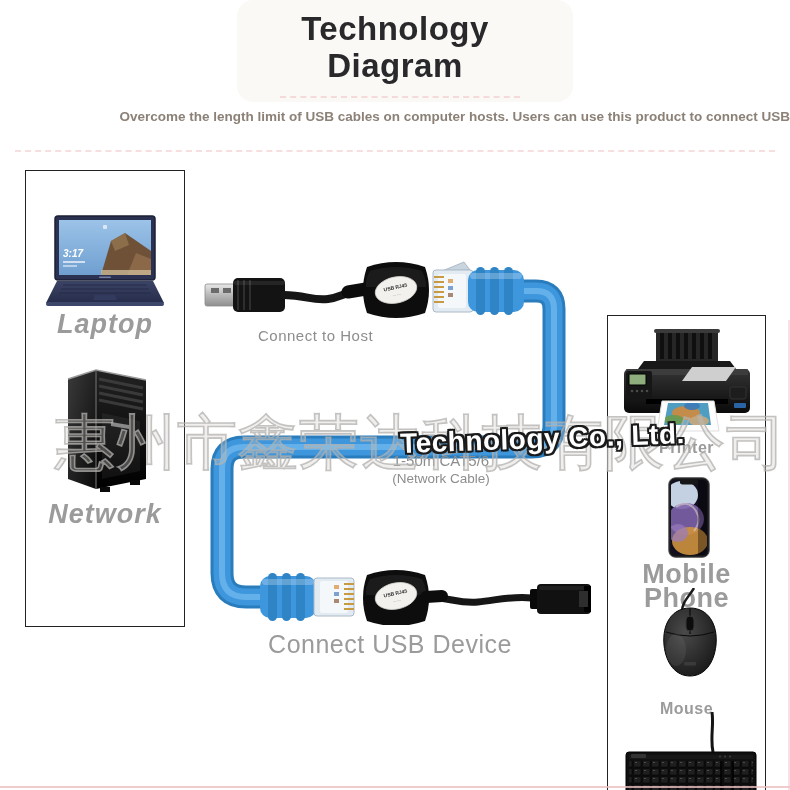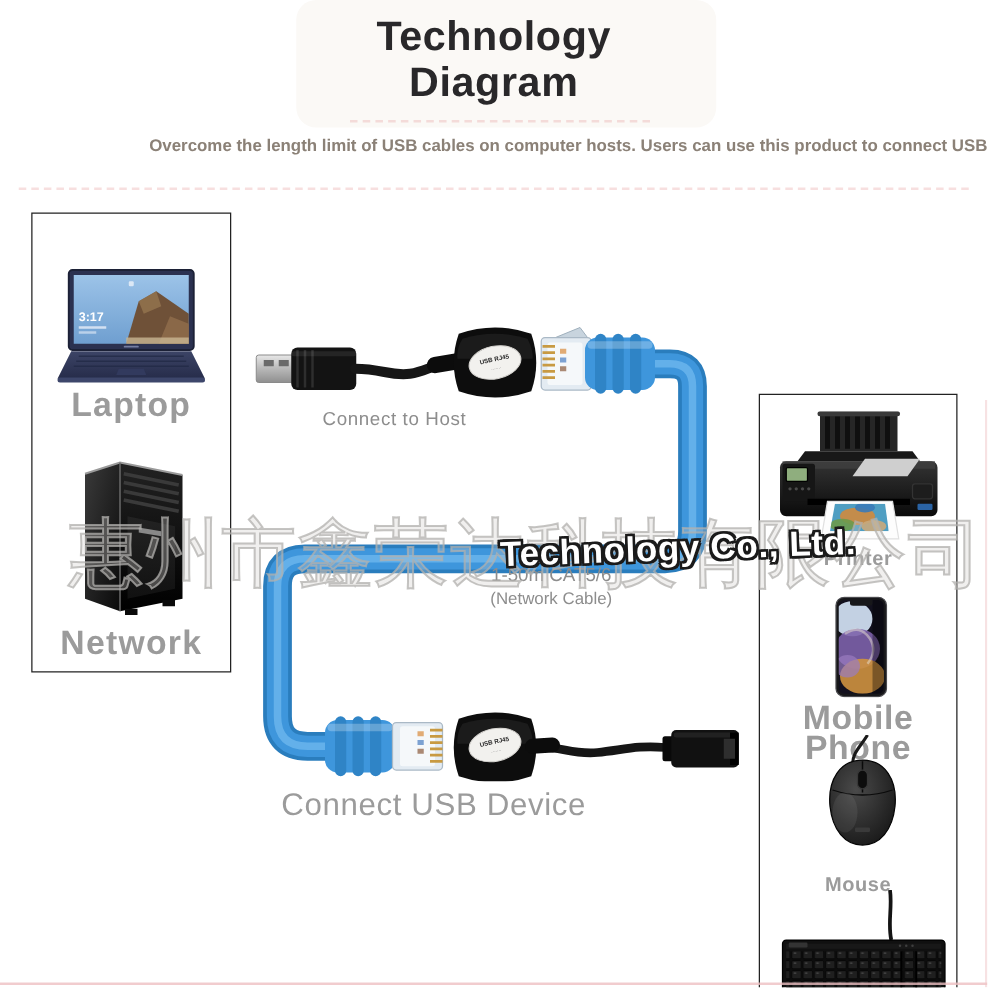--- a/index.html
+++ b/index.html
@@ -10,33 +10,33 @@
   .abs{position:absolute;}
   
   .title-plate{left:237px;top:0;width:336px;height:102px;background:#fbf9f6;border-radius:16px;}
   .title{left:0;top:10px;width:100%;text-align:center;font-size:33px;font-weight:bold;
          line-height:37px;color:var(--title,#29282a);letter-spacing:.5px;}
   .subtitle{left:0;top:108px;width:100%;text-align:right;font-size:13.5px;font-weight:bold;
             line-height:18.5px;color:var(--subtitle,#8b8177);}
   .dash-artifact{border-top:2px dashed rgba(228,150,150,.30);height:0;}
   
   .device-box{background:#fff;border:1px solid #222;box-sizing:border-box;}
-  .left-box{left:25px;top:170px;width:160px;height:368px;z-index:1;}
+  .left-box{left:25px;top:170px;width:160px;height:457px;z-index:1;font-style:italic;}
   .right-box{left:607px;top:315px;width:159px;height:480px;z-index:1;}
   .device-label{width:100%;text-align:center;font-weight:bold;color:var(--label-gray,#9b9b9b);}
   .big-label{font-size:27px;letter-spacing:1px;}
   .mid-label{font-size:27px;line-height:24px;letter-spacing:.5px;}
   .small-label{font-size:16px;letter-spacing:.5px;}
   
   .diag-label{font-weight:normal;color:var(--diagram-label-gray,#8d8d8d);z-index:3;}
   .host-label{left:258px;top:327px;font-size:15px;letter-spacing:.5px;}
   .cable-spec{left:352px;top:452px;width:178px;text-align:center;line-height:18px;}
   .cable-spec .l1{font-size:15px;}
   .cable-spec .l2{font-size:13.5px;}
-  .device-action-label{left:225px;top:630px;width:330px;text-align:left;font-size:25px;
+  .device-action-label{left:225px;top:630px;width:330px;text-align:center;font-size:25px;
     letter-spacing:.5px;color:var(--label-gray,#9b9b9b);}
   
   .wm-cjk{left:55px;top:412px;white-space:nowrap;font-size:60px;line-height:62px;letter-spacing:1px;
     color:rgba(205,203,200,.30);-webkit-text-stroke:1.6px rgba(178,176,173,.75);
     z-index:40;pointer-events:none;}
   .wm-latin{left:400px;top:423px;font-size:28px;font-weight:bold;color:#fff;letter-spacing:.5px;
     transform:rotate(-2deg);z-index:41;pointer-events:none;
     text-shadow:-2px -2px 0 #1a1a1a,2px -2px 0 #1a1a1a,-2px 2px 0 #1a1a1a,2px 2px 0 #1a1a1a,
                 -2px 0 0 #1a1a1a,2px 0 0 #1a1a1a,0 -2px 0 #1a1a1a,0 2px 0 #1a1a1a;}
   .pink-bottom{left:0;top:786px;width:100%;height:2px;background:#eebfc2;opacity:.8;z-index:50;}

